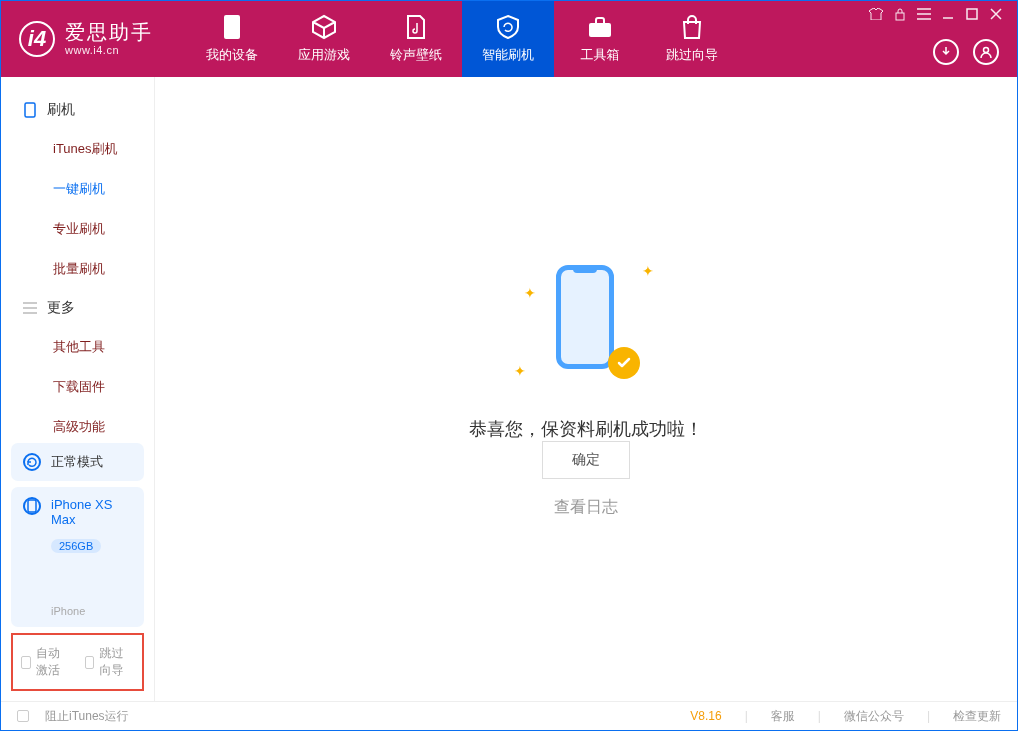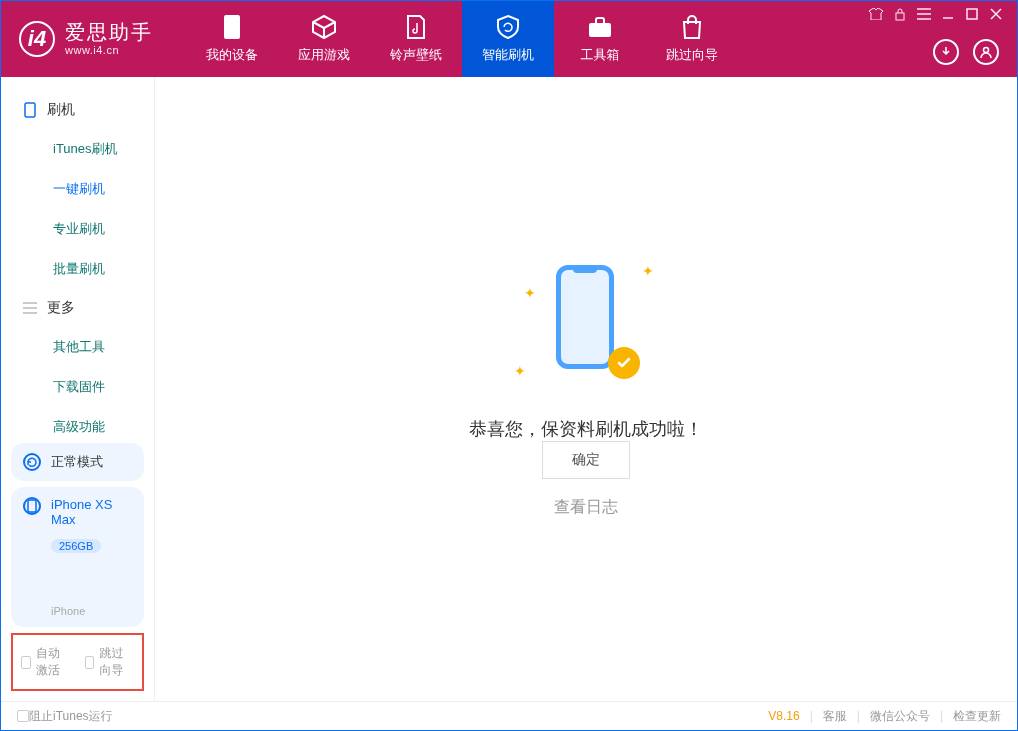--- a/index.html
+++ b/index.html
@@ -20,25 +20,25 @@
 .header-right { position: absolute; right: 14px; top: 6px; display: flex; gap: 10px; align-items: center; }
 .hr-ico { width: 14px; height: 14px; cursor: pointer; opacity: .9; display: flex; align-items: center; justify-content: center; }
 .hr-big { position: absolute; right: 18px; bottom: 12px; display: flex; gap: 14px; }
 .hr-big .circ { width: 26px; height: 26px; border: 2px solid #fff; border-radius: 50%; display: flex; align-items: center; justify-content: center; cursor: pointer; }
 
 
 .body { display: flex; height: calc(100% - 76px - 29px); }
 .sidebar { width: 154px; border-right: 1px solid #eee; padding-top: 14px; position: relative; }
 .sb-section { padding: 10px 20px 10px 22px; font-size: 14px; color: #333; display: flex; align-items: center; gap: 10px; }
 .sb-section .sec-ico { width: 14px; height: 14px; display: flex; align-items: center; justify-content: center; }
-.sb-item { padding: 11px 20px 11px 52px; font-size: 13px; color: #0f766e; cursor: pointer; }
+.sb-item { padding: 11px 20px 11px 52px; font-size: 13px; color: #7f1d1d; cursor: pointer; }
 .sb-item.active { color: #0a6ff0; }
 
 .sb-bottom { position: absolute; bottom: 0; left: 0; right: 0; }
-.sb-card { background: #eef5fe; margin: 6px 10px; border-radius: 13px; padding: 10px 12px; display: flex; align-items: center; gap: 10px; font-size: 13px; color: #333; }
+.sb-card { background: #eef5fe; margin: 6px 10px; border-radius: 7px; padding: 10px 12px; display: flex; align-items: center; gap: 10px; font-size: 13px; color: #333; }
 .sb-card .card-ico { width: 18px; height: 18px; border: 2px solid #0a6ff0; border-radius: 50%; display: flex; align-items: center; justify-content: center; flex-shrink: 0; }
 .sb-card.device { flex-direction: row; align-items: flex-start; }
 .sb-card.device .info { display: flex; flex-direction: column; gap: 12px; }
 .sb-card.device .name { color: #0a6ff0; font-size: 13px; font-weight: 500; }
 .sb-card.device .badge { background: #d6e8ff; color: #0a6ff0; font-size: 11px; padding: 1px 8px; border-radius: 10px; display: inline-block; width: fit-content; }
 .sb-card.device .sub { color: #aaa; font-size: 11px; margin-top: 40px; }
 
 .sb-checks { border: 2px solid #e74c3c; margin: 6px 10px 10px; padding: 10px 8px; display: flex; gap: 14px; font-size: 12px; color: #999; }
 .chk { display: flex; align-items: center; gap: 5px; }
 .chk .box { width: 13px; height: 13px; border: 1px solid #ccc; border-radius: 2px; }
@@ -54,21 +54,21 @@
 .spark.s2 { left: -12px; bottom: 16px; }
 .spark.s3 { right: -4px; top: 6px; }
 .msg { font-size: 18px; color: #333; }
 .ok-btn { border: 1px solid #ddd; background: #fff; padding: 9px 29px; font-size: 14px; color: #555; cursor: pointer; margin-bottom: 18px; }
 .log-link { font-size: 16px; color: #999; cursor: pointer; text-underline-offset: 2px; }
 
 
 .footer { position: absolute; bottom: 0; left: 0; right: 0; height: 29px; border-top: 1px solid #eee; display: flex; align-items: center; padding: 0 16px; font-size: 12px; color: #999; }
 .footer .left { display: flex; align-items: center; gap: 6px; }
 .footer .box { width: 12px; height: 12px; border: 1px solid #ccc; border-radius: 2px; }
-.footer .right { margin-left: auto; display: flex; align-items: center; gap: 10px; }
+.footer .right { margin-left: auto; display: flex; align-items: center; gap: 23px; }
 .footer .ver { color: #f59e0b; }
 .footer .sep { color: #ddd; }
 .footer .link { cursor: pointer; }
 </style>
 </head>
 <body>
 
 <div class="header">
   <div class="logo-block">
     <div class="logo-circle">i4</div>
@@ -254,21 +254,21 @@
       </div>
     </div>
     <div class="msg">恭喜您，保资料刷机成功啦！</div>
     <button class="ok-btn">确定</button>
     <a class="log-link">查看日志</a>
   </div>
 </div>
 
 <div class="footer">
   <div class="left">
-    <label class="chk" style="display:flex;align-items:center;gap:0;">
+    <label class="chk" style="display:flex;align-items:center;gap:16px;">
       <span class="box"></span>
       <span>阻止iTunes运行</span>
     </label>
   </div>
   <div class="right">
     <span class="ver">V8.16</span>
     <span class="sep">|</span>
     <span class="link">客服</span>
     <span class="sep">|</span>
     <span class="link">微信公众号</span>

